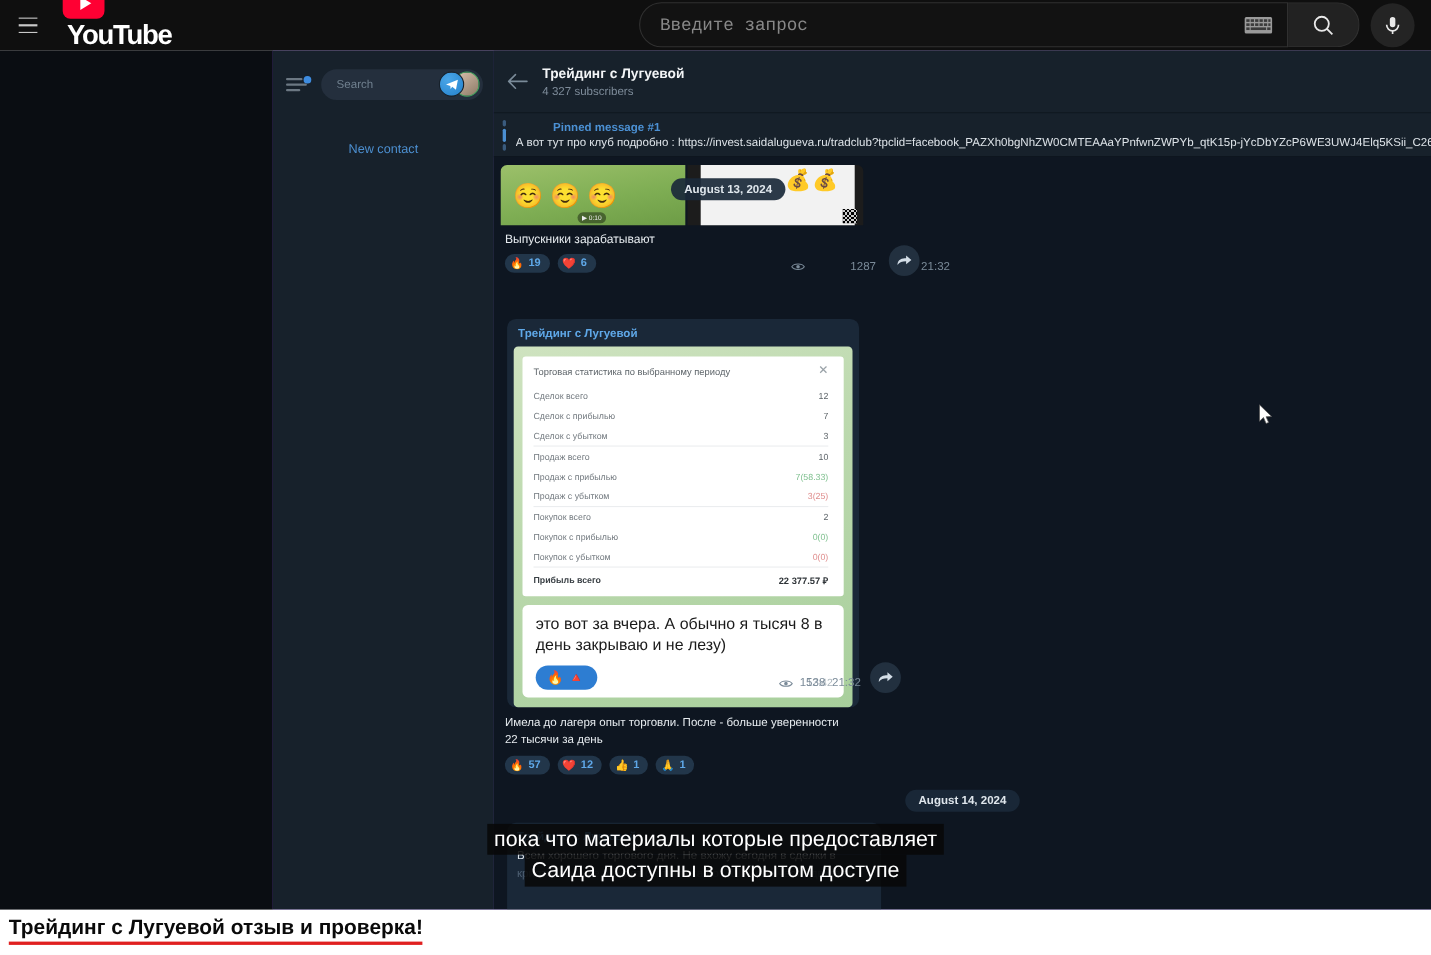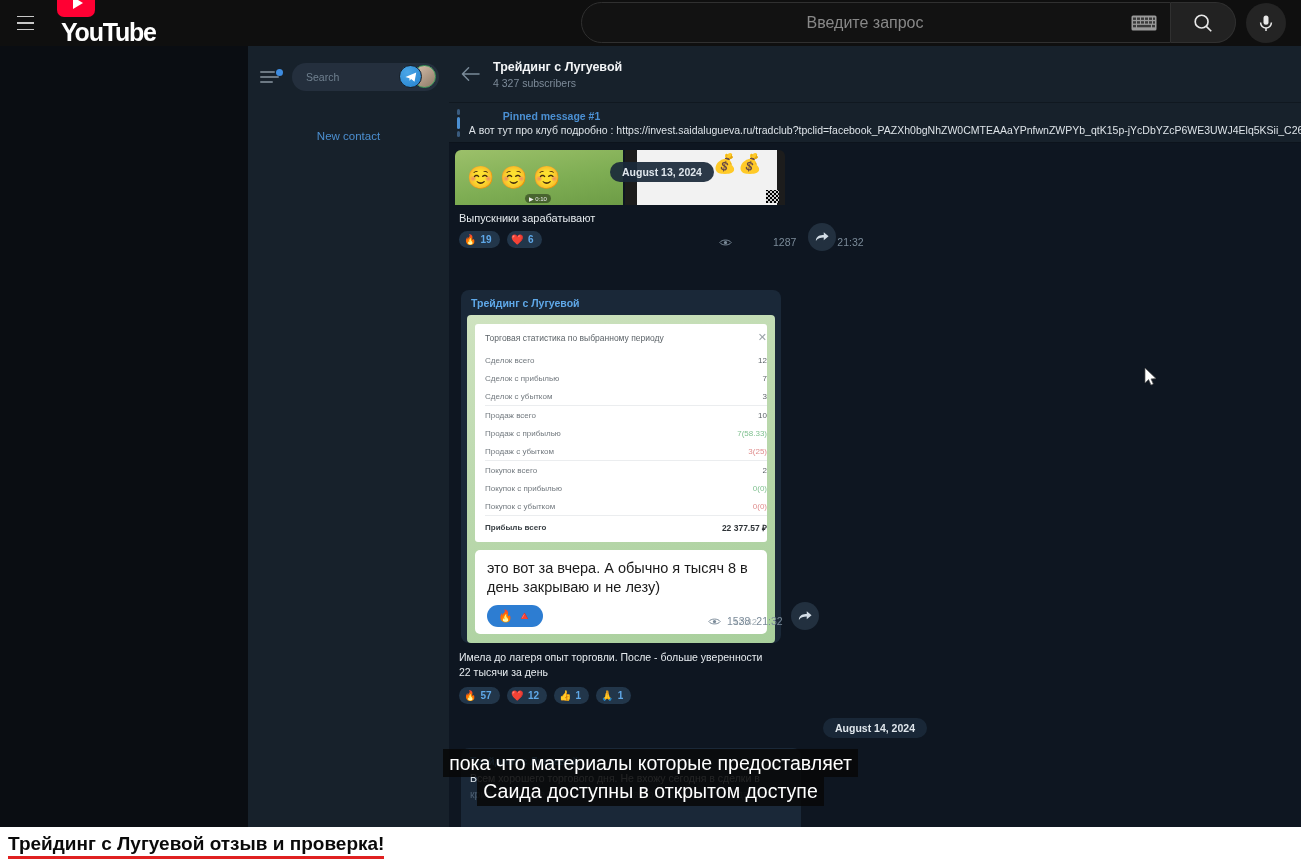--- a/index.html
+++ b/index.html
@@ -46,21 +46,21 @@
     position: absolute; left: 581px; top: 2px;
     display: flex; align-items: center;
   }
   #yt-search-box {
     width: 590px; height: 41px; background: #121212;
     border: 1px solid #303030; border-radius: 21px 0 0 21px;
     display: flex; align-items: center; padding-left: 18px;
   }
   #yt-search-input {
     flex: 1; background: transparent; border: none; outline: none;
-    color: #22c55e; font-size: 16px; font-family: Liberation Sans, sans-serif; text-align: center;
+    color: #22c55e; font-size: 16px; font-family: Liberation Mono, monospace;
   }
   #yt-search-input::placeholder { color: #888; }
   #kbd-icon {
     width: 28px; height: 18px; margin-right: 12px; cursor: pointer;
     display: flex; align-items: center; justify-content: center;
   }
   #yt-search-btn {
     width: 65px; height: 41px; background: #222222;
     border: 1px solid #303030; border-left: none;
     border-radius: 0 21px 21px 0;
@@ -222,21 +222,21 @@
   #fwd2 {
     margin: 12px 0 0 6px; width: 320px; background: #1a2838;
     border-radius: 8px; padding: 6px 6px 0 6px;
   }
   #fwd2-name { color: #5fa8e8; font-size: 10.5px; font-weight: bold; margin: 1px 0 6px 4px; }
   #shot {
     width: 308px; background: linear-gradient(160deg,#cfe3c0 0%,#bcd9ae 40%,#a8cf9c 100%);
     border-radius: 4px; padding: 9px 8px 9px 8px;
   }
   #stats-card {
-    background: #ffffff; border-radius: 3px; padding: 9px 0 4px 10px;
+    background: #ffffff; border-radius: 3px; padding: 9px 14px 4px 10px;
   }
   #stats-head {
     display: flex; justify-content: space-between; align-items: flex-start;
     color: #5d6469; font-size: 8.5px; margin-bottom: 8px;
   }
   #stats-x { color: #9aa2a8; font-size: 11px; line-height: 8px; cursor: pointer; }
   .stat-row {
     display: flex; justify-content: space-between; align-items: center;
     font-size: 8px; color: #72797f; padding: 4.5px 0;
   }

